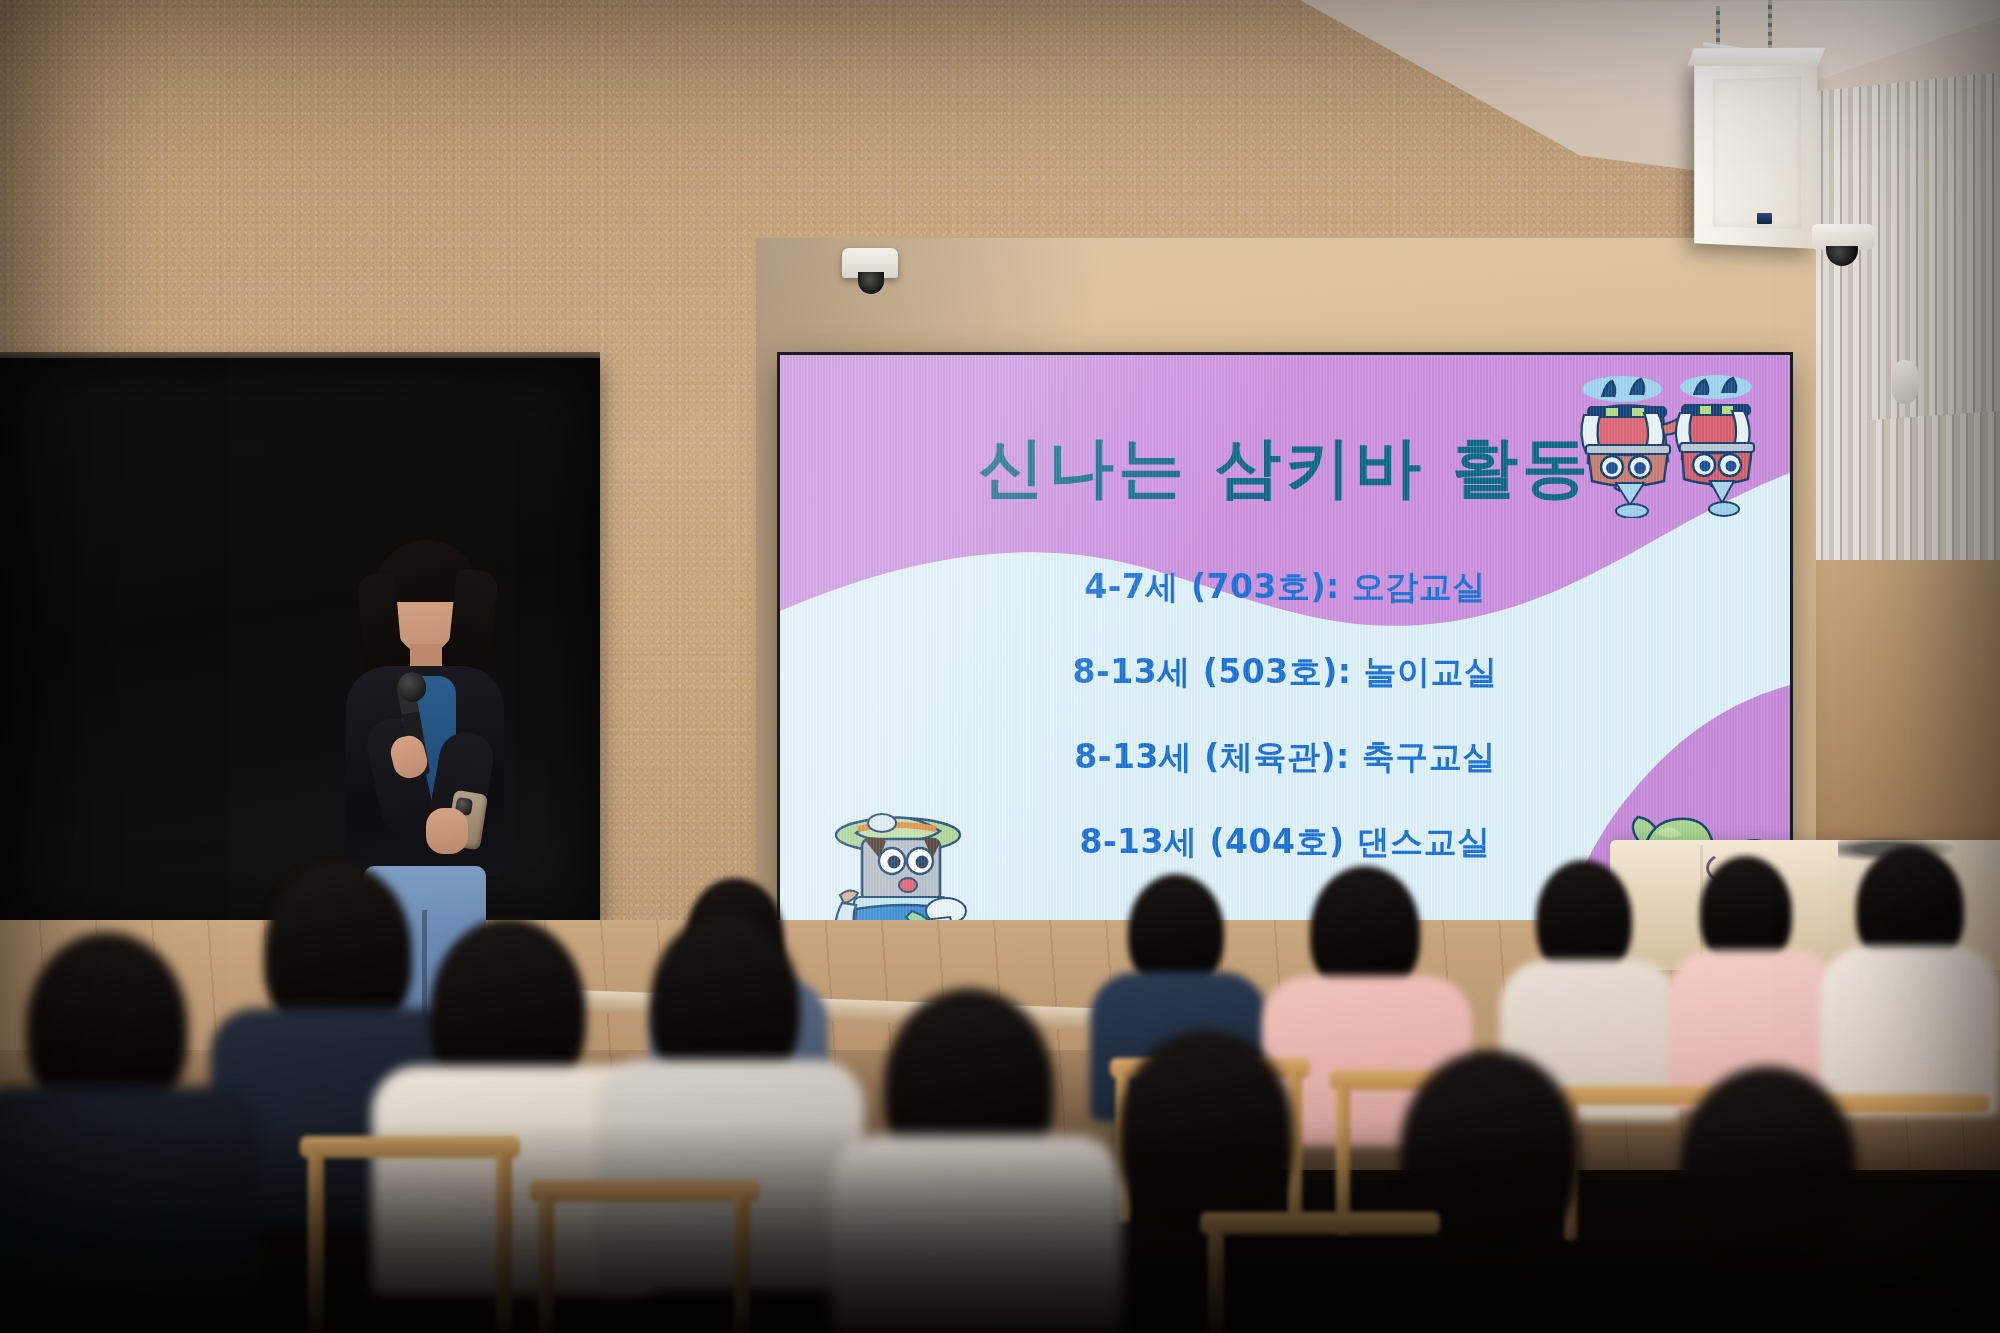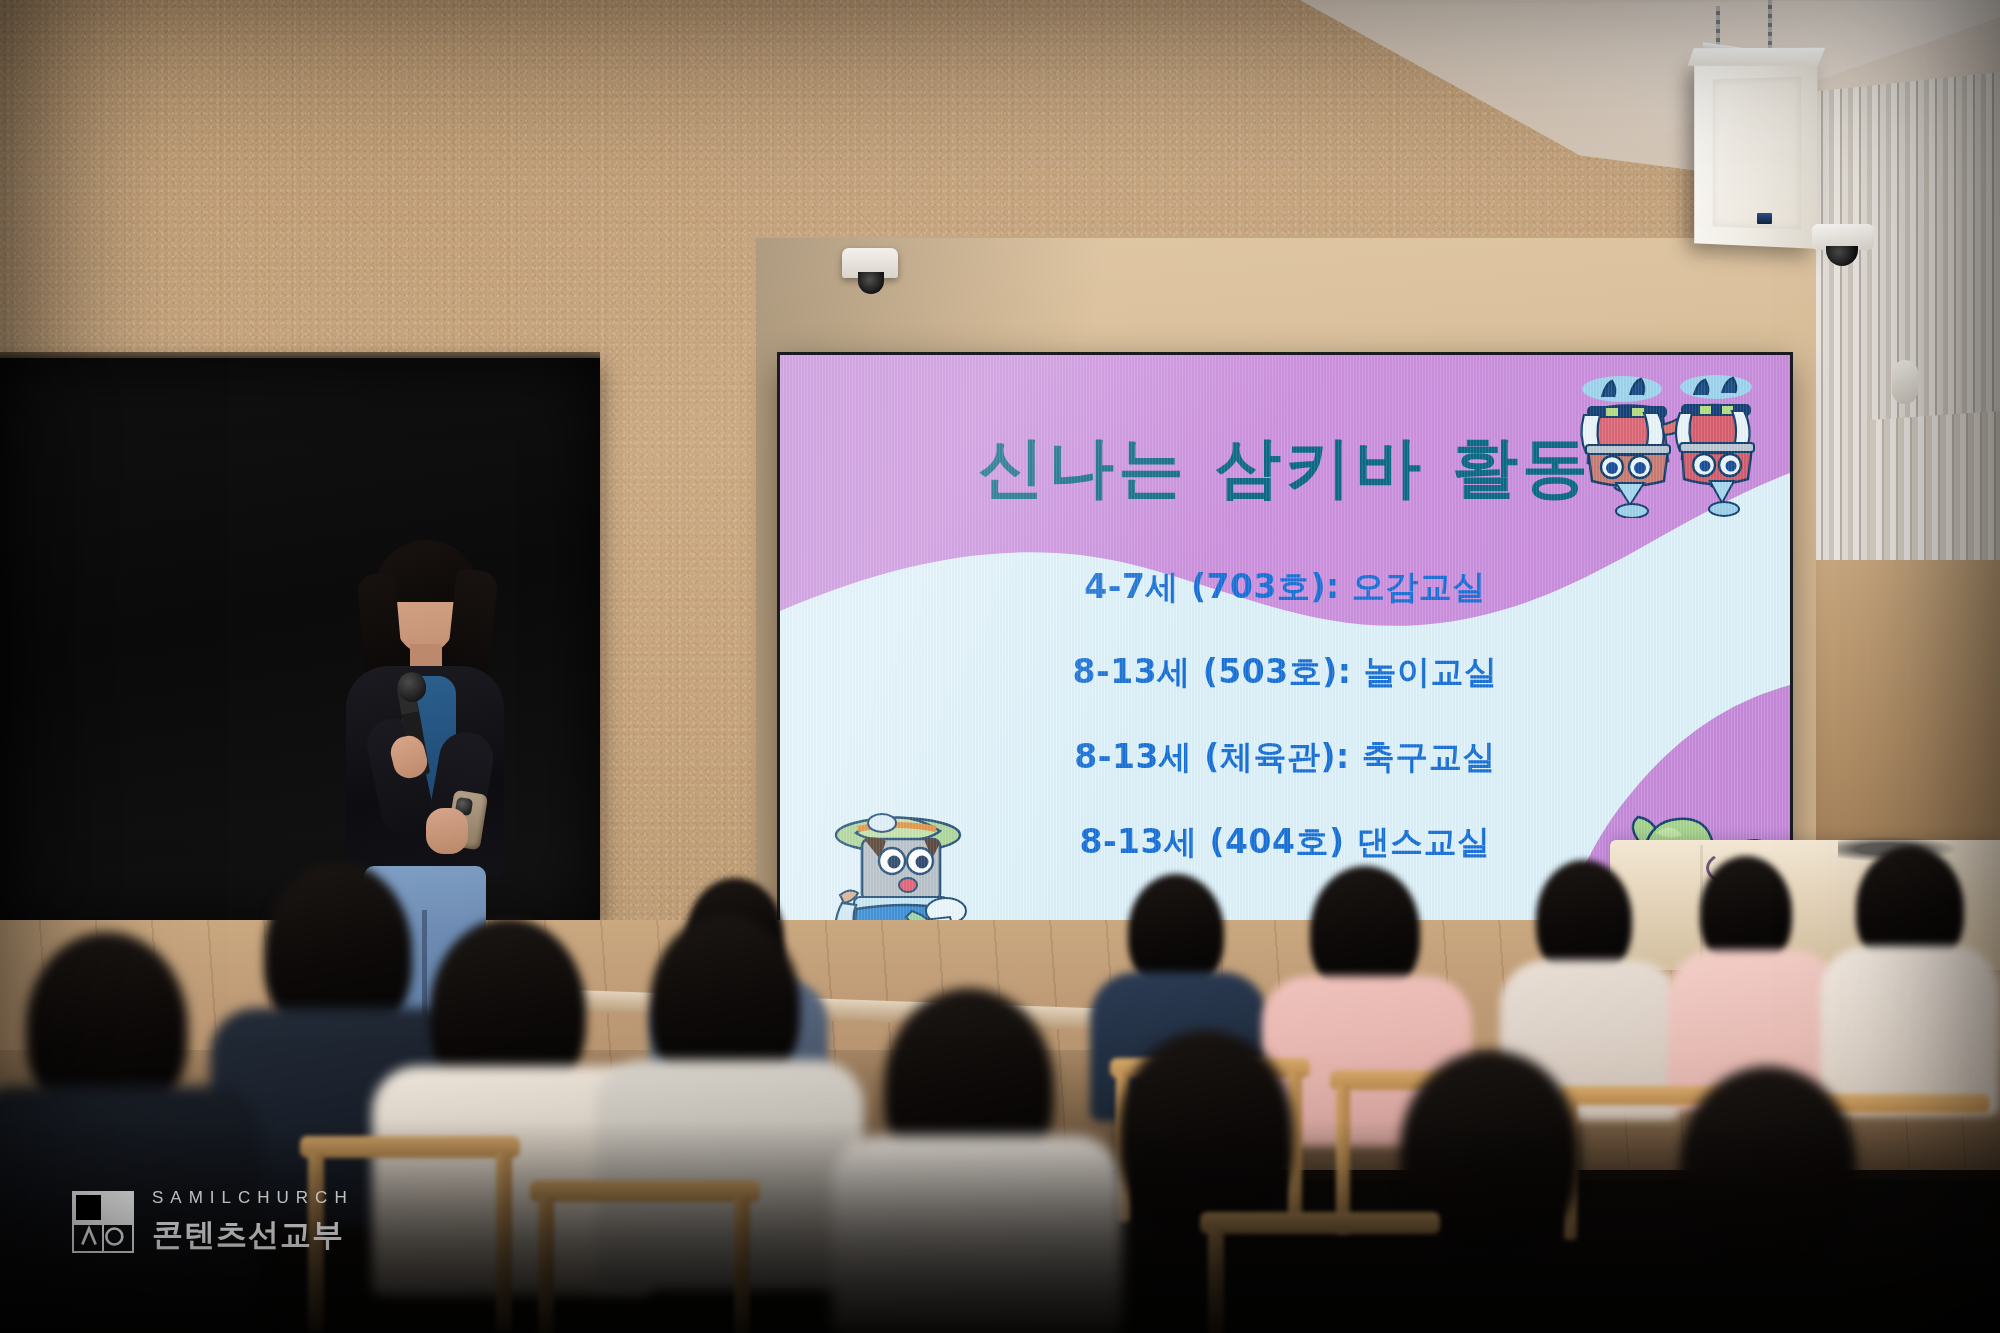--- a/index.html
+++ b/index.html
@@ -445,31 +445,15 @@
       <div class="chair-leg" style="left:204px;top:16px;width:16px;height:170px;"></div>
     </div>
     <div class="chair" style="left:1200px;top:332px;width:240px;height:130px;">
       <div class="chair-back" style="left:0;top:0;width:240px;height:22px;"></div>
       <div class="chair-leg" style="left:8px;top:16px;width:16px;height:110px;"></div>
     </div>
   </div>
 
   <div class="blurmask"></div>
 
-  <div class="wm">
-    <div class="wm-mark">
-      <span class="wm-q" style="left:0;top:0;width:50%;height:50%;background:#000;box-shadow:inset 0 0 0 2px #fff;"></span>
-      <span class="wm-q" style="left:50%;top:0;width:50%;height:50%;background:#fff;"></span>
-      <span class="wm-q" style="left:0;top:50%;width:100%;height:2.5px;"></span>
-      <span class="wm-q" style="left:calc(50% - 1.2px);top:0;width:2.5px;height:100%;"></span>
-      <svg style="position:absolute;left:3px;top:52%;width:92%;height:42%;" viewBox="0 0 40 18">
-        <path d="M4 16 L9 4 L14 16" stroke="#fff" stroke-width="2" fill="none"></path>
-        <circle cx="28" cy="10" r="6" stroke="#fff" stroke-width="2" fill="none"></circle>
-      </svg>
-    </div>
-    <div class="wm-text">
-      <span class="wm-en">SAMILCHURCH</span>
-      <span class="wm-ko">콘텐츠선교부</span>
-    </div>
-  </div>
 
   <div class="vignette"></div>
 </div>
 
 </body></html>

